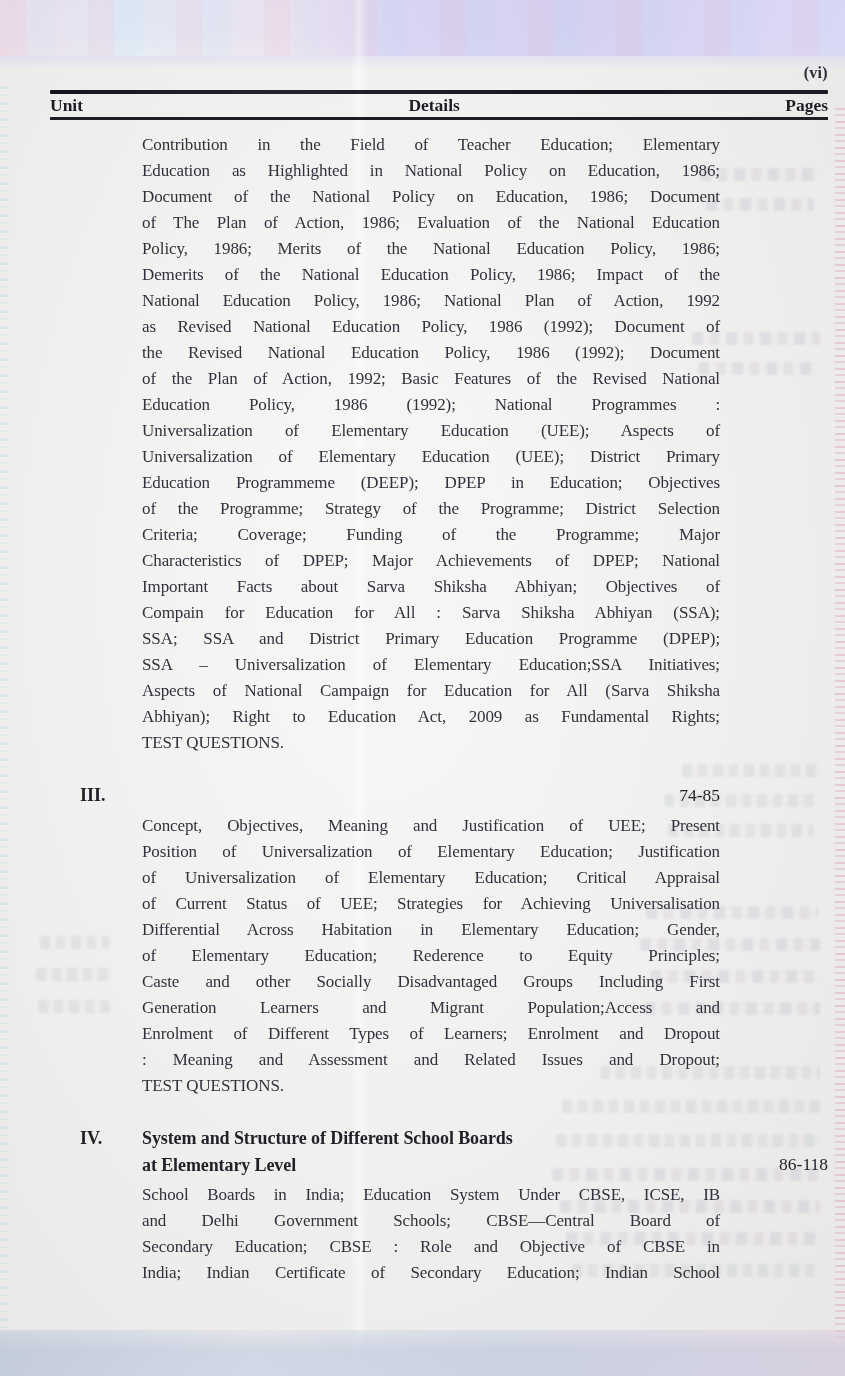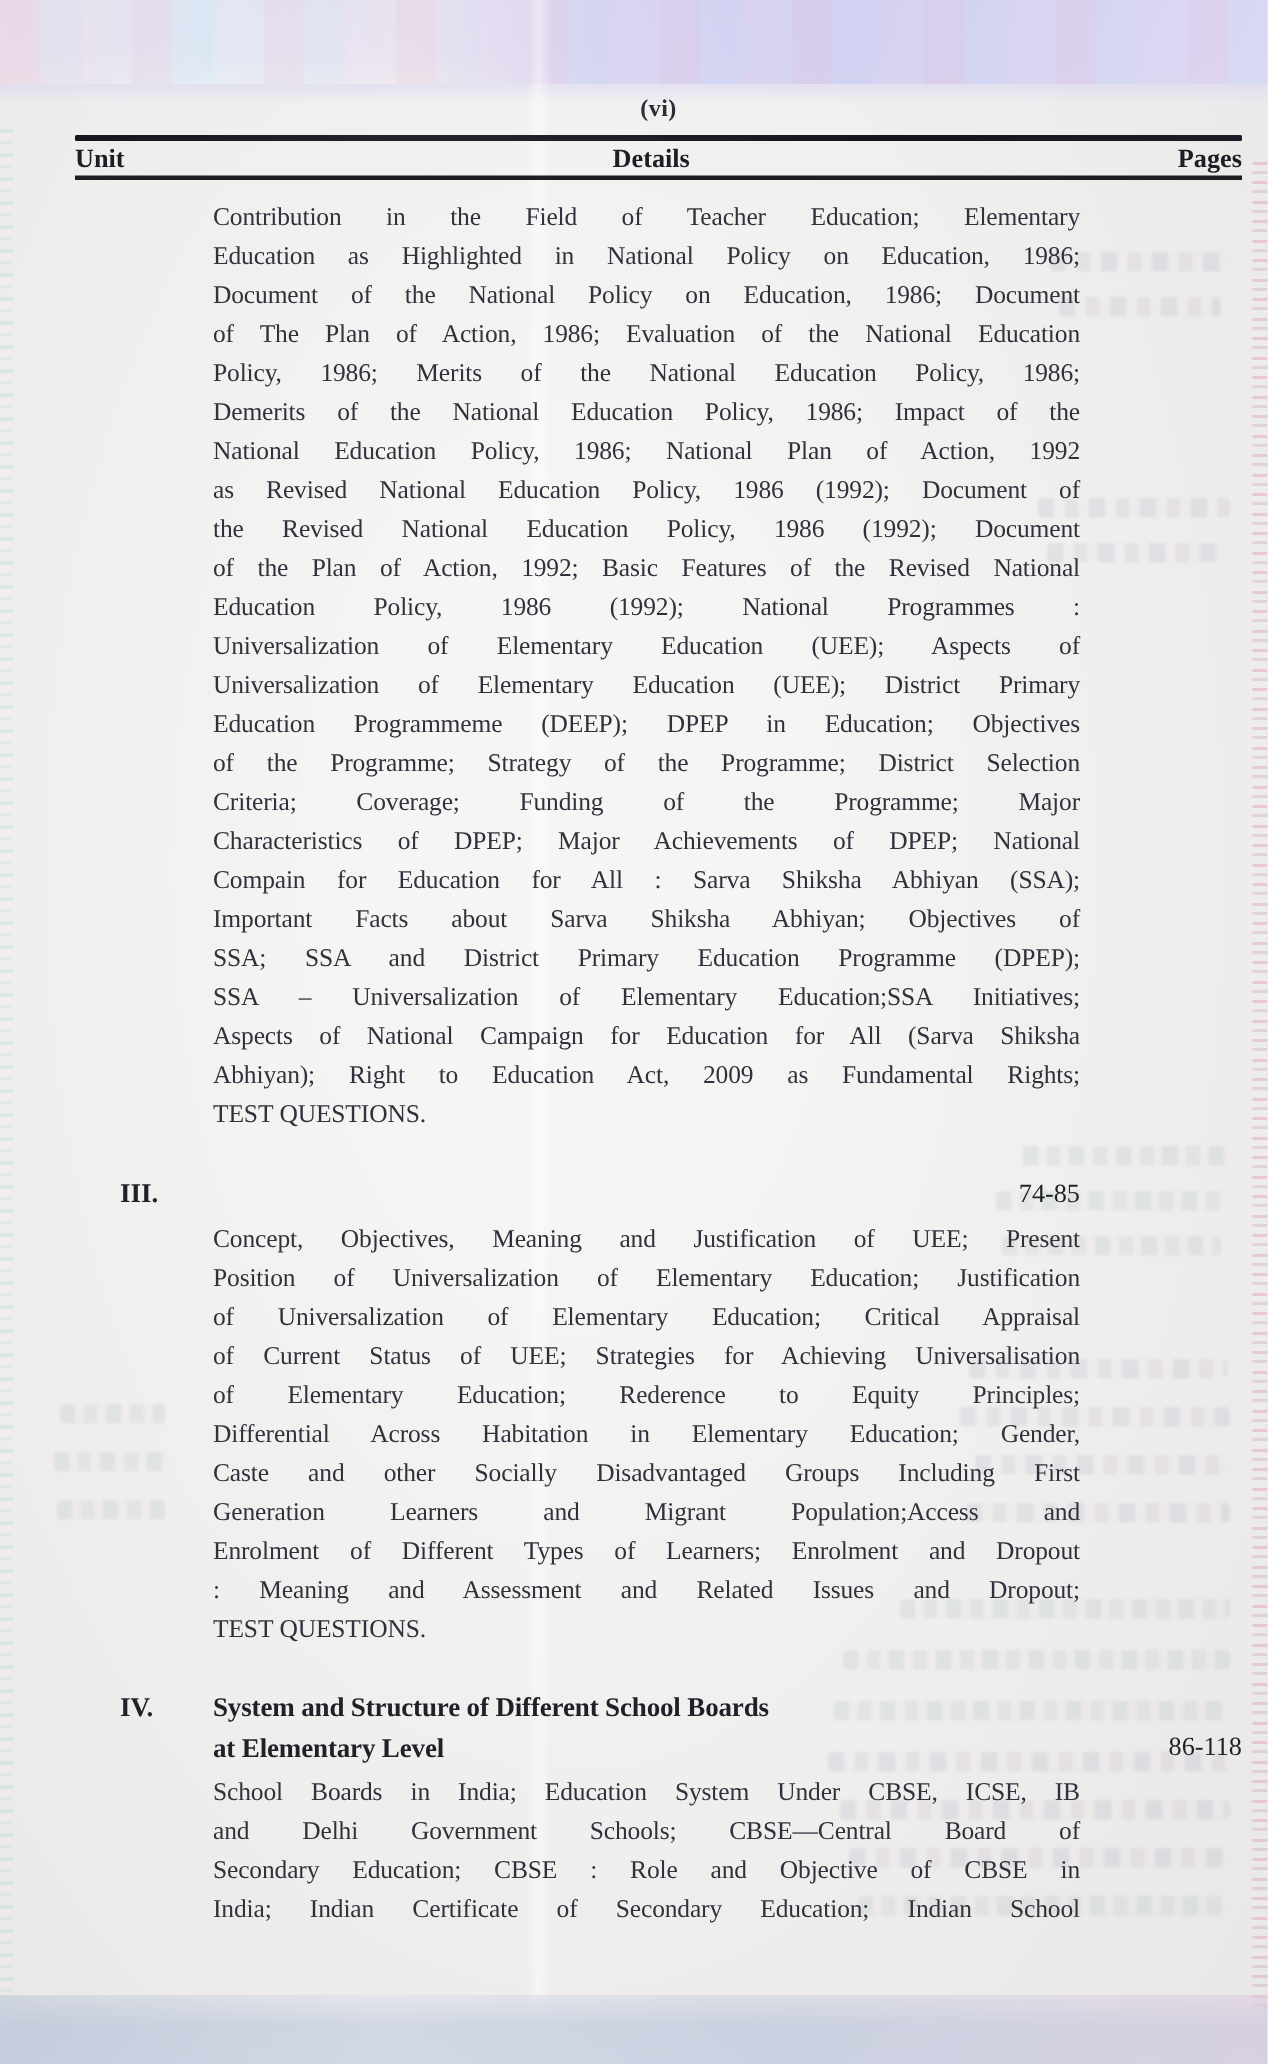--- a/index.html
+++ b/index.html
@@ -55,21 +55,21 @@
     filter:blur(1.2px);
   }
   .bleed.green {
     background:repeating-linear-gradient(90deg,
       rgba(120,158,146,.14) 0 10px, rgba(120,158,146,.02) 10px 16px,
       rgba(128,150,150,.12) 16px 25px, rgba(128,150,150,.02) 25px 31px);
   }
   
   .content { position:absolute; inset:0; z-index:2; }
   .folio {
-    margin:64px 17px 0 50px; text-align:center;
+    margin:64px 17px 0 50px; text-align:right;
     font-weight:bold; font-size:16px; color:#2c2d36; letter-spacing:.3px;
   }
   .rule-a { height:4px; background:linear-gradient(90deg,#15161c,#23242e 30%,#15161c 70%,#1c1d26); margin:8px 17px 0 50px; border-radius:1px; }
   .toc-header { display:flex; align-items:flex-start; margin:1px 17px 0 50px; font-weight:bold; font-size:17.5px; color:#1c1d25; }
   .h-details { flex:1; text-align:center; }
   .rule-b { height:3px; background:#1d1e24; margin:1px 17px 0 50px; }
   .toc-body { margin:12px 17px 0 80px; color:#30313c; }
   .row { display:grid; grid-template-columns:62px 578px 1fr; }
   .block { margin-top:26px; }
   .block.first { margin-top:0; }
@@ -144,22 +144,22 @@
               <div class="tline">as Revised National Education Policy, 1986 (1992); Document of</div>
               <div class="tline">the Revised National Education Policy, 1986 (1992); Document</div>
               <div class="tline">of the Plan of Action, 1992; Basic Features of the Revised National</div>
               <div class="tline">Education Policy, 1986 (1992); National Programmes :</div>
               <div class="tline">Universalization of Elementary Education (UEE); Aspects of</div>
               <div class="tline">Universalization of Elementary Education (UEE); District Primary</div>
               <div class="tline">Education Programmeme (DEEP); DPEP in Education; Objectives</div>
               <div class="tline">of the Programme; Strategy of the Programme; District Selection</div>
               <div class="tline">Criteria; Coverage; Funding of the Programme; Major</div>
               <div class="tline">Characteristics of DPEP; Major Achievements of DPEP; National</div>
+              <div class="tline">Important Facts about Sarva Shiksha Abhiyan; Objectives of</div>
               <div class="tline">Compain for Education for All : Sarva Shiksha Abhiyan (SSA);</div>
-              <div class="tline">Important Facts about Sarva Shiksha Abhiyan; Objectives of</div>
               <div class="tline">SSA; SSA and District Primary Education Programme (DPEP);</div>
               <div class="tline">SSA – Universalization of Elementary Education;SSA Initiatives;</div>
               <div class="tline">Aspects of National Campaign for Education for All (Sarva Shiksha</div>
               <div class="tline">Abhiyan); Right to Education Act, 2009 as Fundamental Rights;</div>
               <div class="tline last-left">TEST QUESTIONS.</div>
             </div>
           <div class="pages-val"></div>
         </div>
       </section>
 
@@ -168,22 +168,22 @@
           <div class="unit-num">III.</div>
           <div class="pages-val">74-85</div>
         </div>
         <div class="row">
           <div></div>
           <div class="details">
               <div class="tline">Concept, Objectives, Meaning and Justification of UEE; Present</div>
               <div class="tline">Position of Universalization of Elementary Education; Justification</div>
               <div class="tline">of Universalization of Elementary Education; Critical Appraisal</div>
               <div class="tline">of Current Status of UEE; Strategies for Achieving Universalisation</div>
+              <div class="tline">Differential Across Habitation in Elementary Education; Gender,</div>
               <div class="tline">of Elementary Education; Rederence to Equity Principles;</div>
-              <div class="tline">Differential Across Habitation in Elementary Education; Gender,</div>
               <div class="tline">Caste and other Socially Disadvantaged Groups Including First</div>
               <div class="tline">Generation Learners and Migrant Population;Access and</div>
               <div class="tline">Enrolment of Different Types of Learners; Enrolment and Dropout</div>
               <div class="tline">: Meaning and Assessment and Related Issues and Dropout;</div>
               <div class="tline last-left">TEST QUESTIONS.</div>
             </div>
           <div></div>
         </div>
       </section>
 

